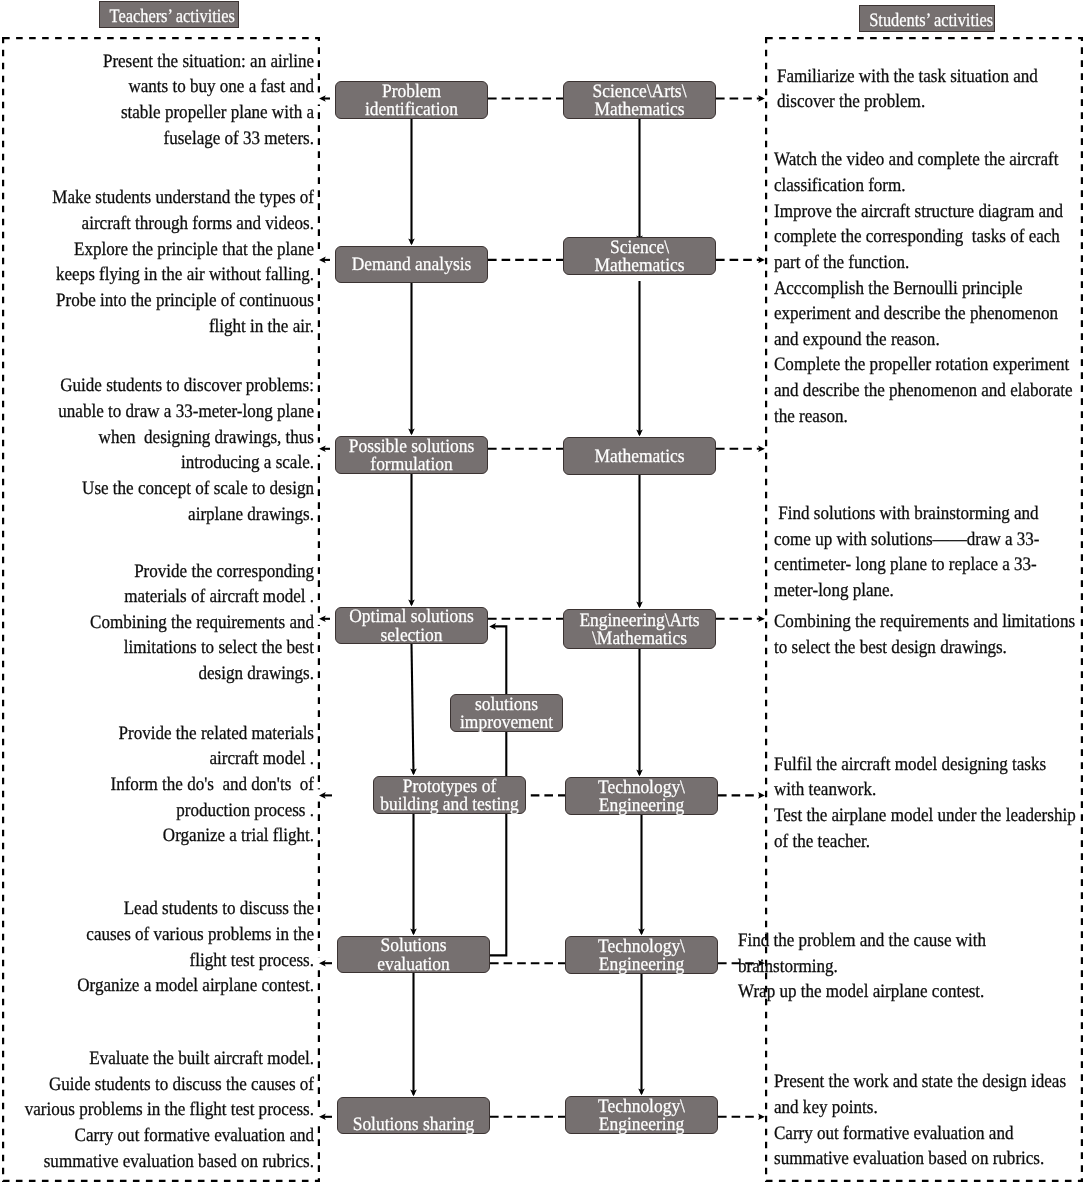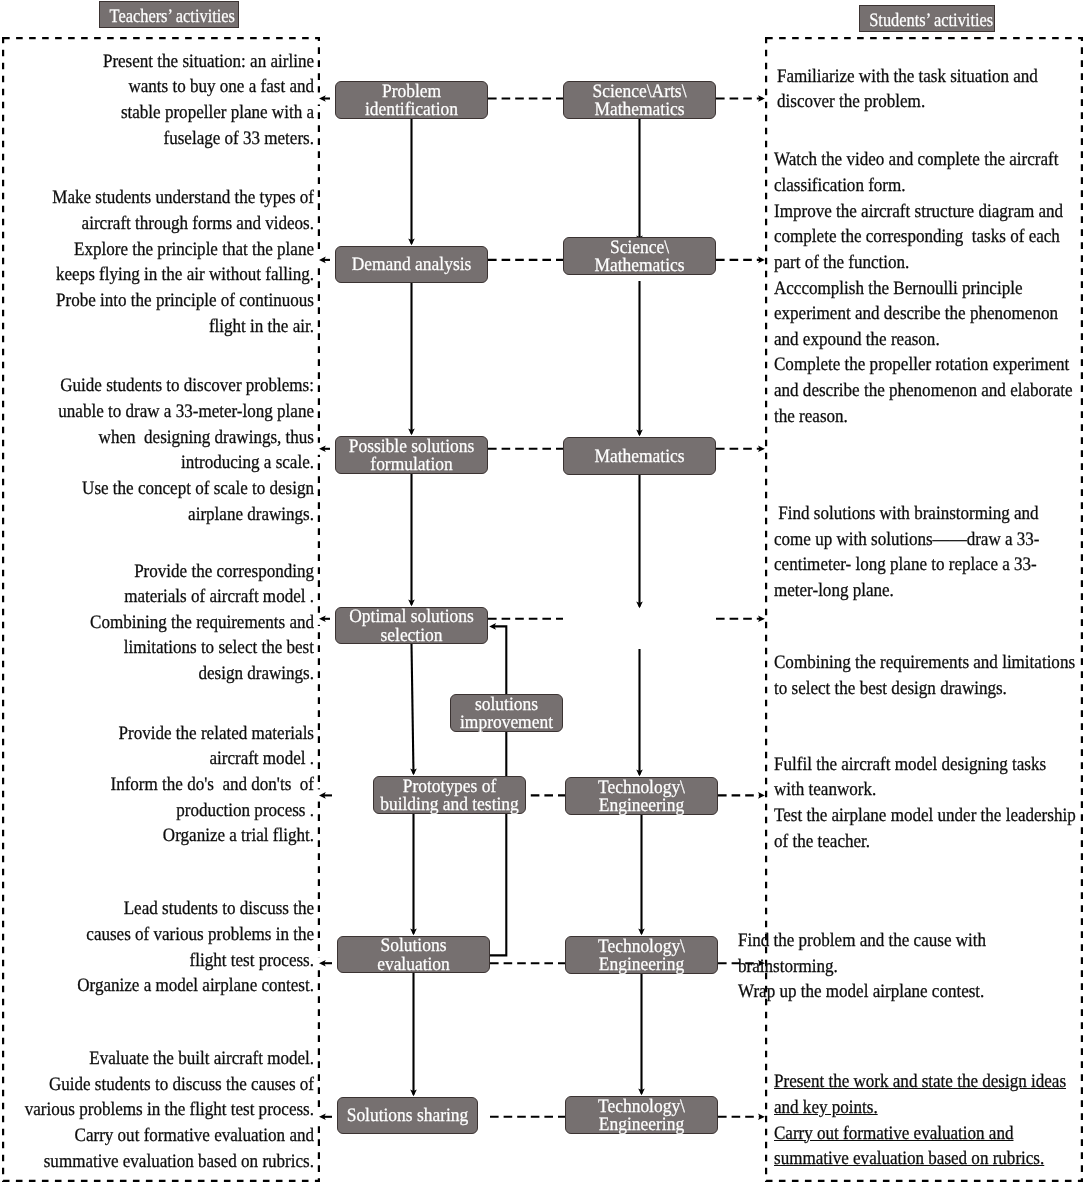--- a/index.html
+++ b/index.html
@@ -136,40 +136,46 @@
       <span>Prototypes of</span>
       <span>building and testing</span>
     </div>
   </div>
   <div class="node" style="left:337px;top:936px;width:153px;height:37px;">
     <div class="nlines n2">
       <span>Solutions</span>
       <span>evaluation</span>
     </div>
   </div>
-  <div class="node" style="left:337px;top:1097px;width:141px;height:37px;">
+  <div class="node" style="left:337px;top:1097px;width:153px;height:37px;align-items:flex-end;">
     <div class="nlines n1">
       <span>Solutions sharing</span>
     </div>
   </div>
   <div class="node" style="left:563px;top:81px;width:153px;height:38px;justify-content:center;">
     <div class="nlines n2">
       <span>Science\Arts\</span>
       <span>Mathematics</span>
     </div>
   </div>
   <div class="node" style="left:563px;top:237px;width:153px;height:38px;">
     <div class="nlines n2">
       <span>Science\</span>
       <span>Mathematics</span>
     </div>
   </div>
   <div class="node" style="left:563px;top:437px;width:153px;height:38px;">
     <div class="nlines n1">
       <span>Mathematics</span>
+    </div>
+  </div>
+  <div class="node" style="left:563px;top:609px;width:153px;height:40px;">
+    <div class="nlines n2">
+      <span>Engineering\Arts</span>
+      <span>\Mathematics</span>
     </div>
   </div>
   <div class="node" style="left:565px;top:777px;width:153px;height:38px;">
     <div class="nlines n2">
       <span>Technology\</span>
       <span>Engineering</span>
     </div>
   </div>
   <div class="node" style="left:565px;top:936px;width:153px;height:38px;">
     <div class="nlines n2">
@@ -254,34 +260,34 @@
     <div>Complete the propeller rotation experiment</div>
     <div>and describe the phenomenon and elaborate</div>
     <div>the reason.</div>
   </div>
   <div class="ptxt rt" style="left:774px;top:452.9px;width:310px;margin-top:48px;">
     <div> Find solutions with brainstorming and</div>
     <div>come up with solutions——draw a 33-</div>
     <div>centimeter- long plane to replace a 33-</div>
     <div>meter-long plane.</div>
   </div>
-  <div class="ptxt rt" style="left:774px;top:609.1px;width:310px;margin-top:41px;">
+  <div class="ptxt rt" style="left:774px;top:609.1px;width:310px;">
     <div>Combining the requirements and limitations</div>
     <div>to select the best design drawings.</div>
   </div>
   <div class="ptxt rt" style="left:774px;top:751.7px;width:310px;">
     <div>Fulfil the aircraft model designing tasks</div>
     <div>with teanwork.</div>
     <div>Test the airplane model under the leadership</div>
     <div>of the teacher.</div>
   </div>
   <div class="ptxt rt" style="left:738px;top:928.2px;width:310px;">
     <div>Find the problem and the cause with</div>
     <div>brainstorming.</div>
     <div>Wrap up the model airplane contest.</div>
   </div>
-  <div class="ptxt rt" style="left:774px;top:1069.3px;width:310px;text-decoration:underline;">
+  <div class="ptxt rt" style="left:774px;top:1069.3px;width:310px;">
     <div>Present the work and state the design ideas</div>
     <div>and key points.</div>
     <div>Carry out formative evaluation and</div>
     <div>summative evaluation based on rubrics.</div>
   </div>
 </div>
 
 </body></html>

